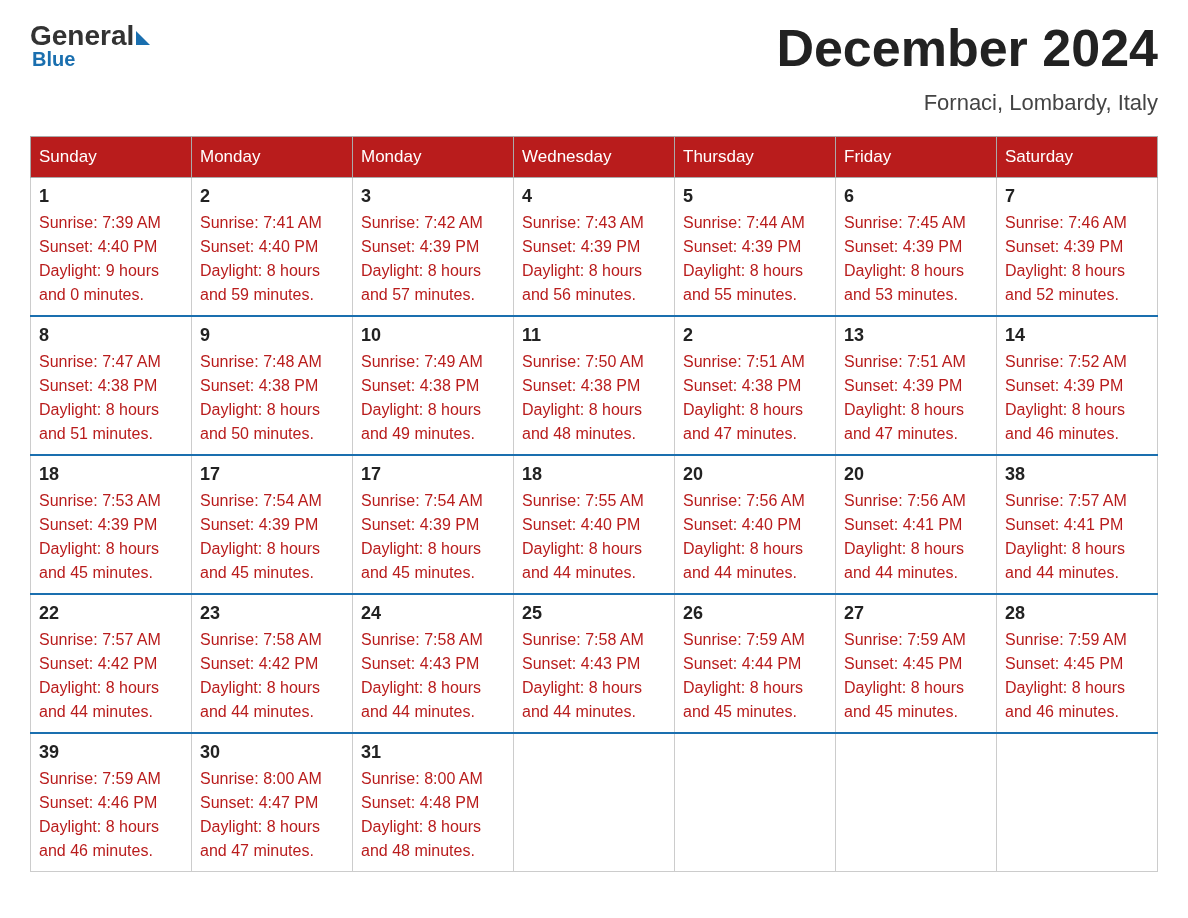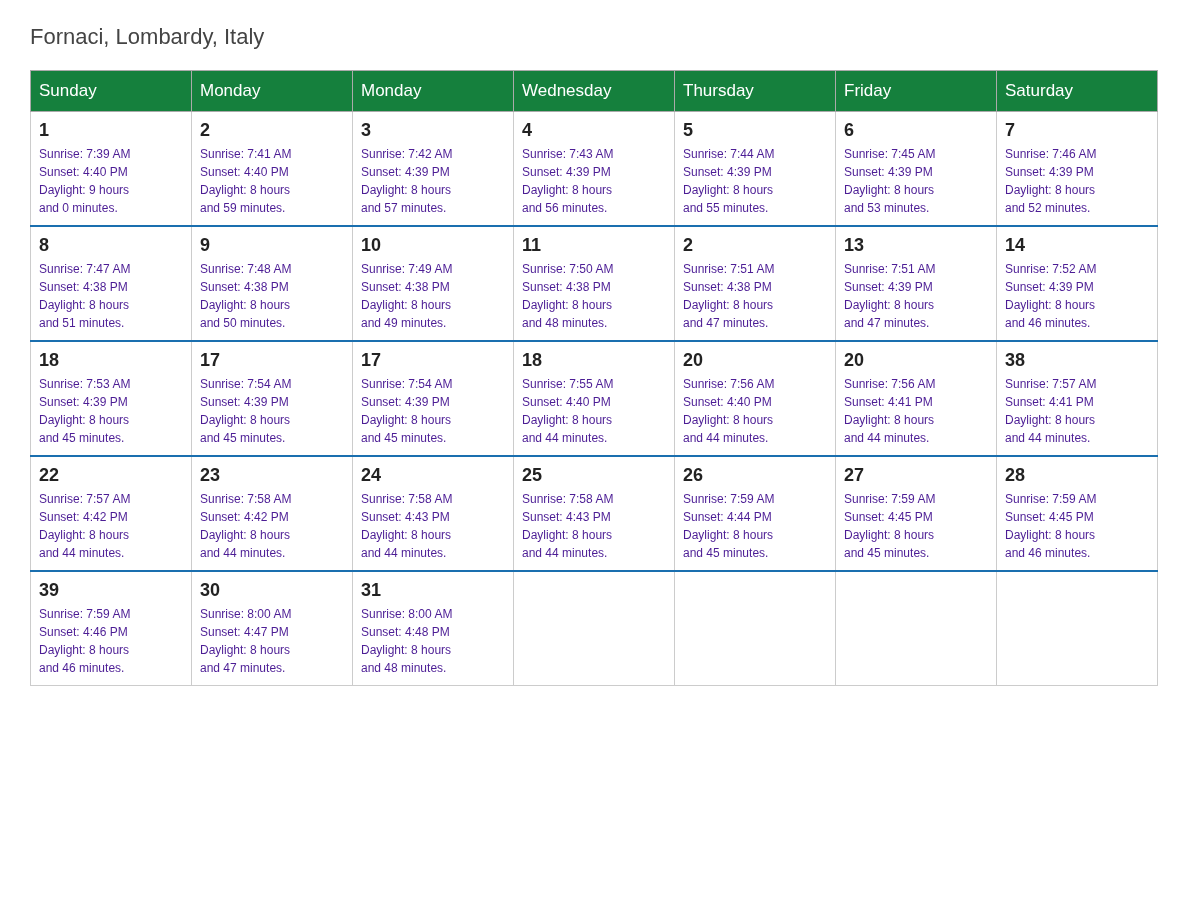--- a/index.html
+++ b/index.html
@@ -51,29 +51,29 @@
     }
     .month-title {
       font-size: 52px;
       font-weight: bold;
       color: #222;
       line-height: 1.1;
     }
     .location {
       font-size: 22px;
       color: #444;
-      margin-top: 4px;
+      margin-top: 13px;
     }
     .calendar {
       width: 100%;
       border-collapse: collapse;
       border: 1px solid #aaa;
     }
     .calendar th {
-      background-color: #15803d;
+      background-color: #b91c1c;
       color: #fff;
       padding: 10px 8px;
       font-size: 17px;
       font-weight: normal;
       text-align: left;
       border: 1px solid #aaa;
       margin-top: 28px;
     }
     .calendar td {
       vertical-align: top;
@@ -84,33 +84,41 @@
       min-height: 110px;
     }
     .calendar tr:first-child td { border-top: none; }
     .day-number {
       font-size: 18px;
       font-weight: bold;
       color: #222;
       margin-bottom: 4px;
     }
     .day-info {
-      font-size: 12px;
-      color: #4c1d95;
+      font-size: 16px;
+      color: #b91c1c;
       line-height: 1.5;
     }
     .empty-cell {
       background: #fff;
     }
   </style>
 </head>
 <body>
 
 <div class="header">
+  <div class="logo">
+    <div class="logo-text">
+      <span class="logo-general">General</span>
+      <span class="logo-arrow"></span>
+    </div>
+    <div class="logo-subtitle">Blue</div>
+  </div>
   <div class="title-section">
+    <div class="month-title">December 2024</div>
     <div class="location">Fornaci, Lombardy, Italy</div>
   </div>
 </div>
 
 <table class="calendar">
   <thead>
     <tr>
     <th>Sunday</th>
         <th>Monday</th>
         <th>Monday</th>

